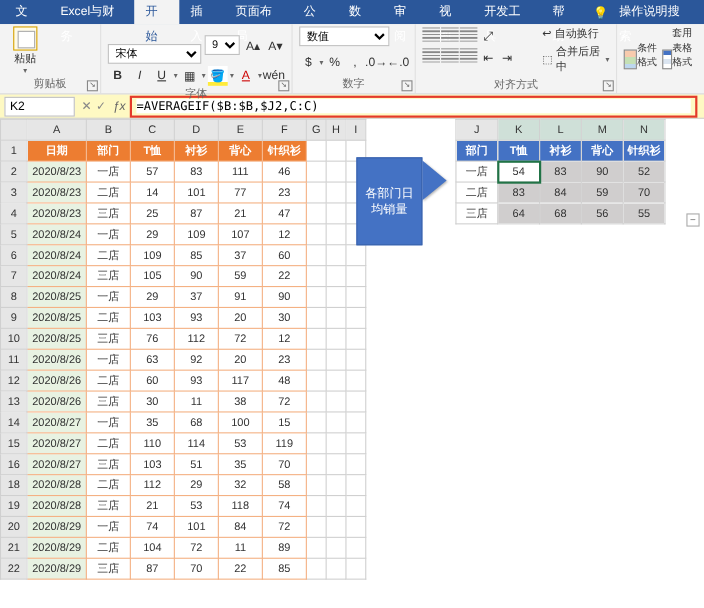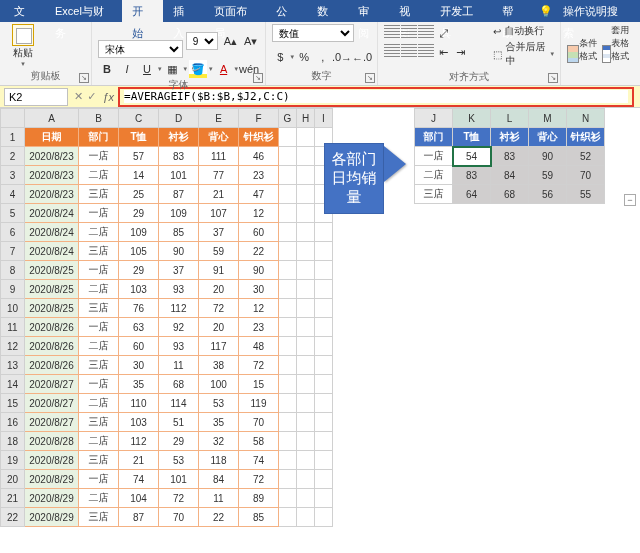--- a/index.html
+++ b/index.html
@@ -50,21 +50,21 @@
   table.maingrid td { border: 1px solid #f4b183; }
   table.maingrid th.colh, table.maingrid th.rowh, table.maingrid .corner { border: 1px solid #d0d0d0; }
   .right-block { position: absolute; left: 414px; top: 0; }
   table.rgrid { border-collapse: collapse; table-layout: fixed; font-size: 10px; }
   table.rgrid th, table.rgrid td { border: 1px solid #d0d0d0; text-align: center; height: 19px; width: 38px; }
   table.rgrid th { background: #e6e6e6; font-weight: normal; }
   table.rgrid th.selcol { background: #cfe0d8; }
   .r-hdr { background: #4472c4; color: #fff; font-weight: bold; }
   .r-val { background: #d0cece; }
   .r-sel { outline: 2px solid #217346; outline-offset: -1px; background: #fff !important; }
-  .callout { position: absolute; left: 324px; top: 35px; width: 60px; background: #4472c4; color: #fff; font-size: 15px; padding: 6px 4px; text-align: center; border: 1px solid #3a63ad; }
+  .callout { position: absolute; left: 324px; top: 35px; width: 60px; background: #4472c4; color: #fff; font-size: 11px; padding: 24px 4px; text-align: center; border: 1px solid #3a63ad; }
   .arrow-big { position: absolute; left: 384px; top: 38px; width: 0; height: 0; border-top: 18px solid transparent; border-bottom: 18px solid transparent; border-left: 22px solid #4472c4; filter: drop-shadow(1px 1px 1px rgba(0,0,0,.3)); }
   .collapse { position: absolute; right: 4px; top: 86px; width: 12px; height: 12px; border: 1px solid #aaa; font-size: 9px; text-align: center; line-height: 10px; color: #666; cursor: pointer; background: #fff; }
   .cond-col { display:flex; flex-direction:row; align-items:flex-end; justify-content:center; width:34px; }
   .cond-ic { width:20px; height:18px; background: linear-gradient(#f8cbad,#f8cbad 6px,#c5e0b4 6px,#c5e0b4 12px,#bdd7ee 12px); border:1px solid #888; }
 </style>
 </head>
 <body>
 
 <div class="titlebar">
   <span class="tab">文件</span>

